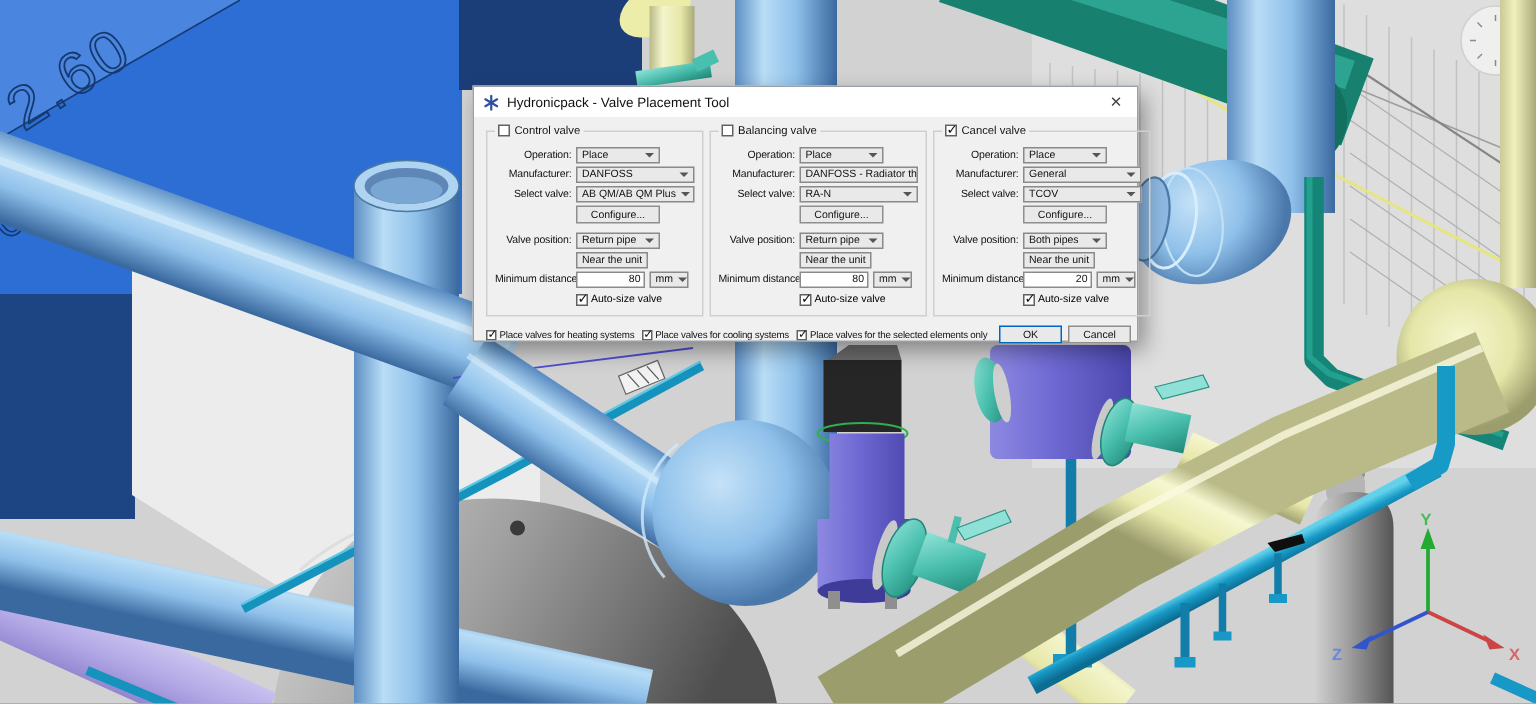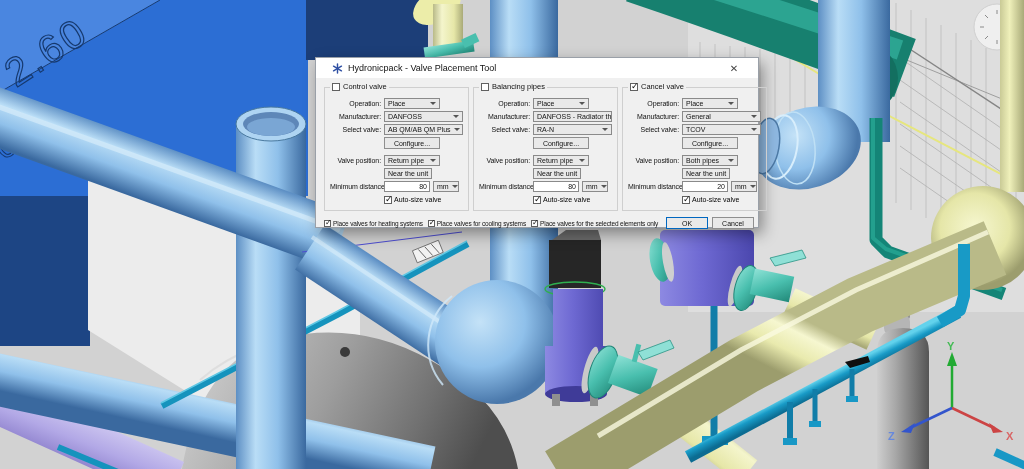--- a/index.html
+++ b/index.html
@@ -3,21 +3,21 @@
 <meta charset="utf-8">
 <style>
   html,body{margin:0;padding:0;background:#888;}
   #stage{position:relative;width:1024px;height:469px;overflow:hidden;background:#d2d2d2;
          font-family:"Liberation Sans",sans-serif;}
   #scene{position:absolute;left:0;top:0;}
   
   .dlg{position:absolute;left:315px;top:57px;width:444px;height:171px;box-sizing:border-box;
        background:#f0f0f0;border:1px solid #9aa0a8;box-shadow:4px 6px 14px rgba(0,0,0,.38);}
   .dlg-title{height:20px;background:#ffffff;display:flex;align-items:center;gap:5px;
-             padding:0 16px;font-size:9px;color:#111;}
+             padding:0 6px;font-size:9px;color:#111;}
   .app-ico{width:11px;height:11px;flex:none;}
   .dlg-close{margin-left:auto;font-size:10px;color:#444;width:16px;text-align:center;cursor:default;}
   .dlg-body{display:flex;gap:4px;padding:9px 4px 0 8px;}
   .grp{position:relative;width:150px;height:124px;border:1px solid #cfcfcf;
        padding:10px 5px 0 5px;box-sizing:border-box;}
   .grp-label{position:absolute;top:-6px;left:5px;background:#f0f0f0;display:flex;align-items:center;
              gap:3px;font-size:7.5px;padding:0 2px;color:#111;white-space:nowrap;}
   .row{display:flex;align-items:center;margin-bottom:2px;height:11px;}
   .lbl{width:51px;flex:none;text-align:right;font-size:7px;letter-spacing:-0.1px;
        margin-right:3px;white-space:nowrap;color:#111;}
@@ -453,21 +453,21 @@
           </div>
       <div class="row ind">
         <span class="cb checked"></span>
         <span class="cbl">Auto-size valve</span>
           </div>
     </div>
 
     <div class="grp">
       <div class="grp-label">
         <span class="cb"></span>
-        <span>Balancing pipes</span>
+        <span>Balancing valve</span>
       </div>
       <div class="row">
             <span class="lbl">Operation:</span>
         <div class="combo w56">
               <span>Place</span>
               <span class="arr"></span>
             </div>
           </div>
       <div class="row">
             <span class="lbl">Manufacturer:</span>

